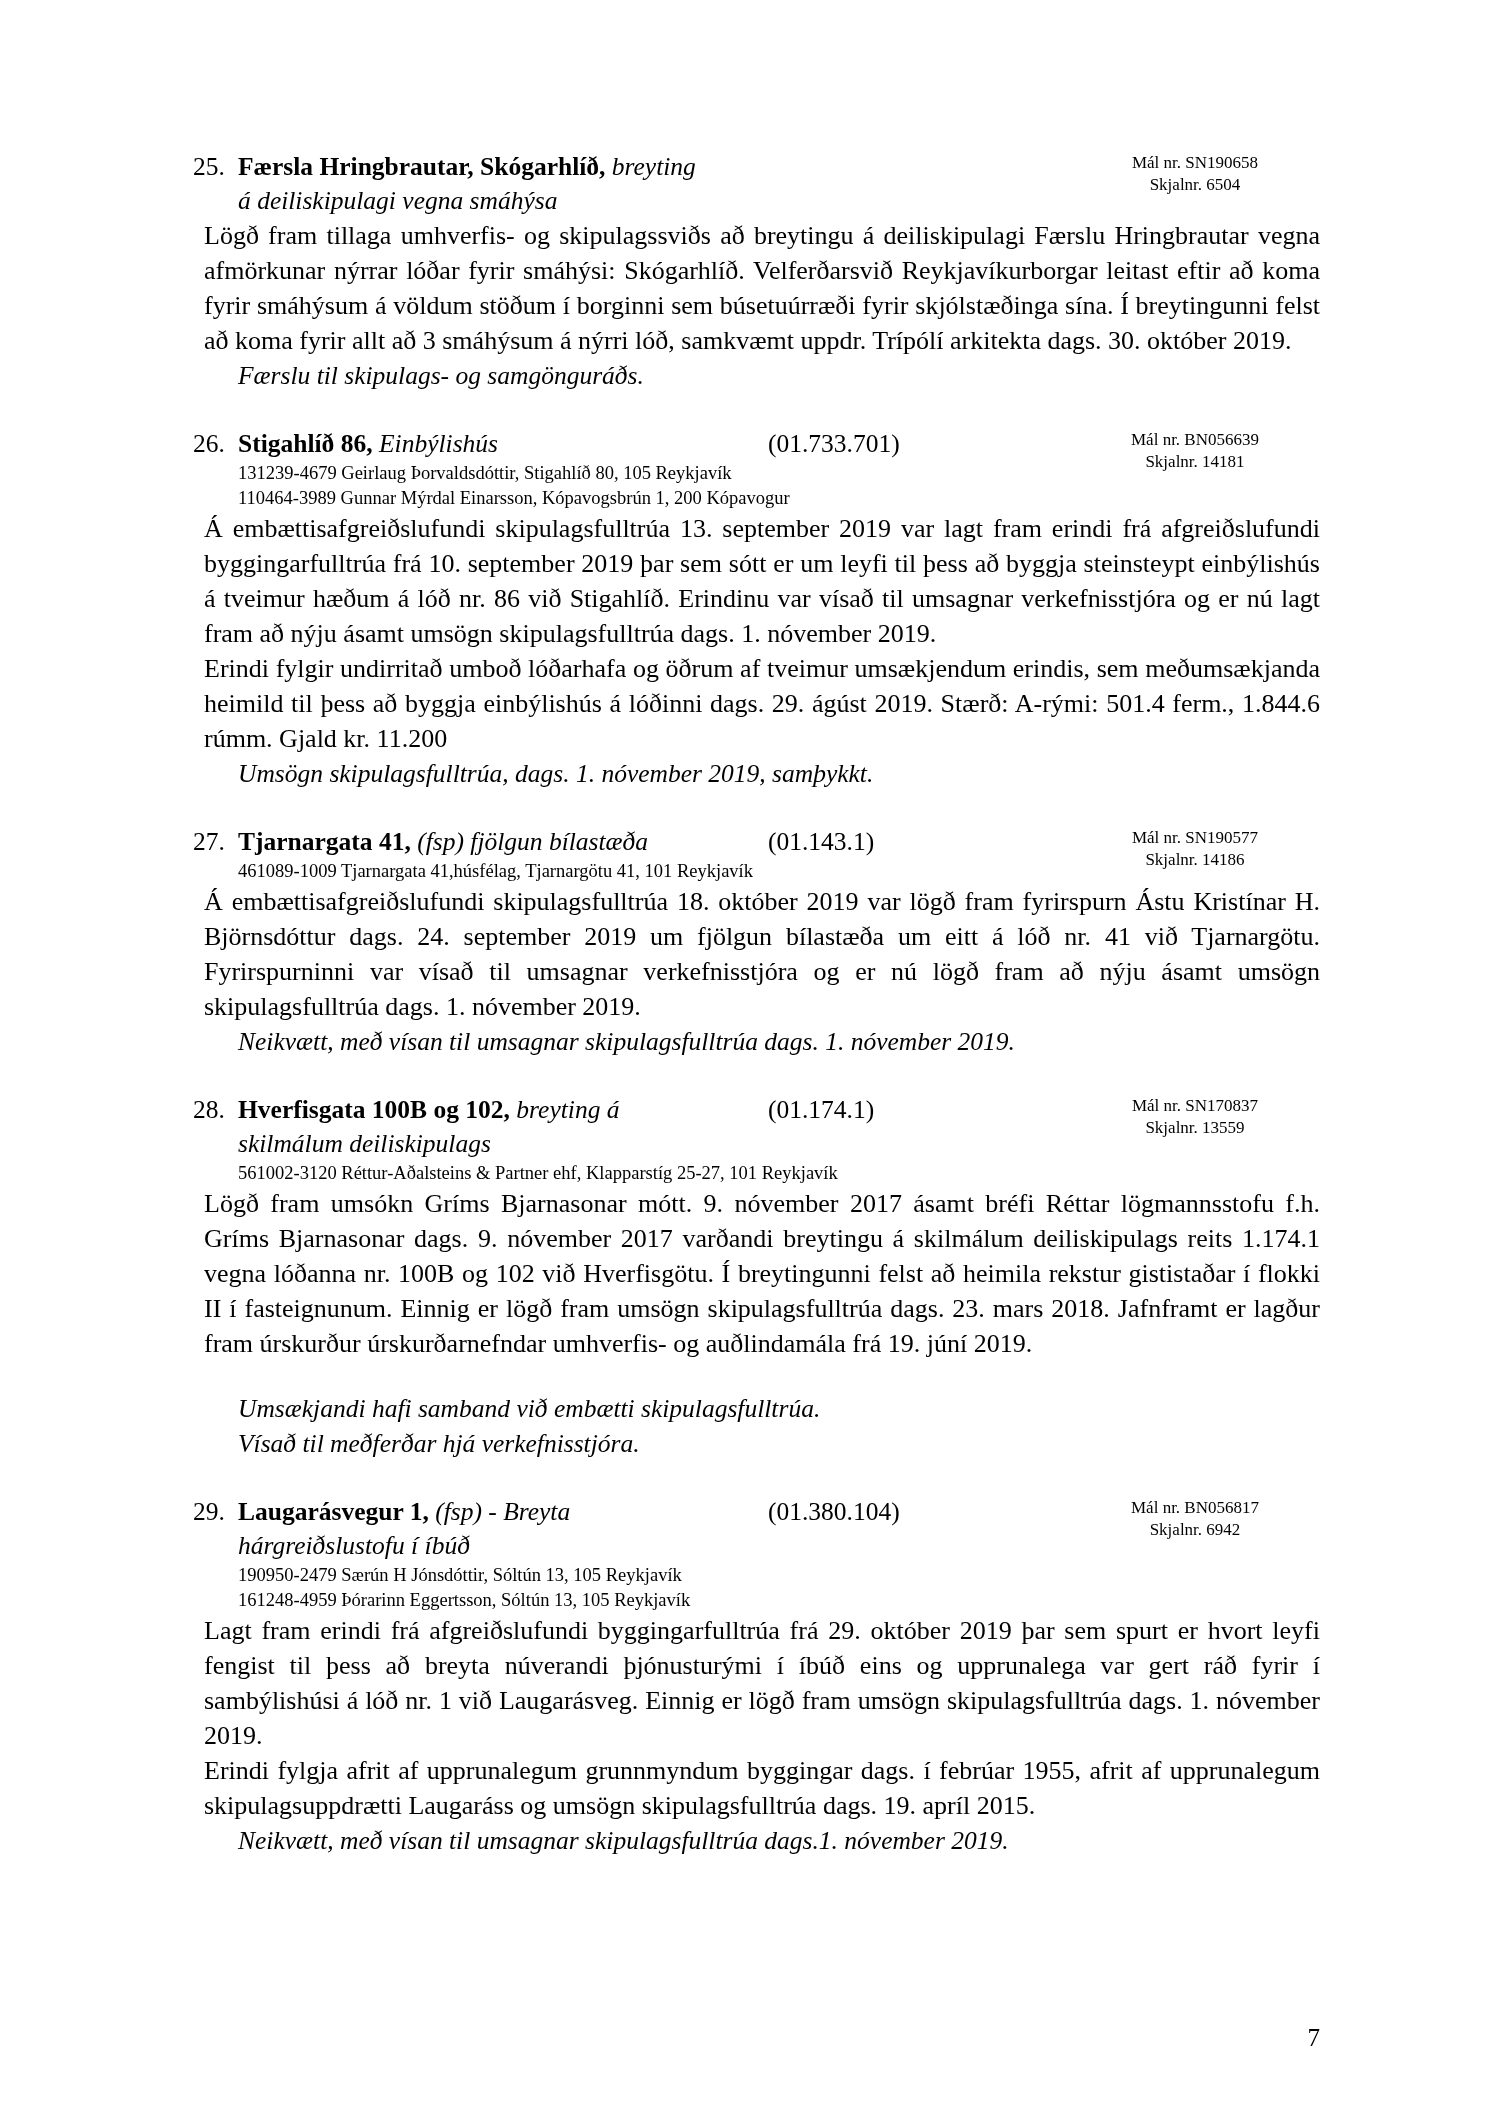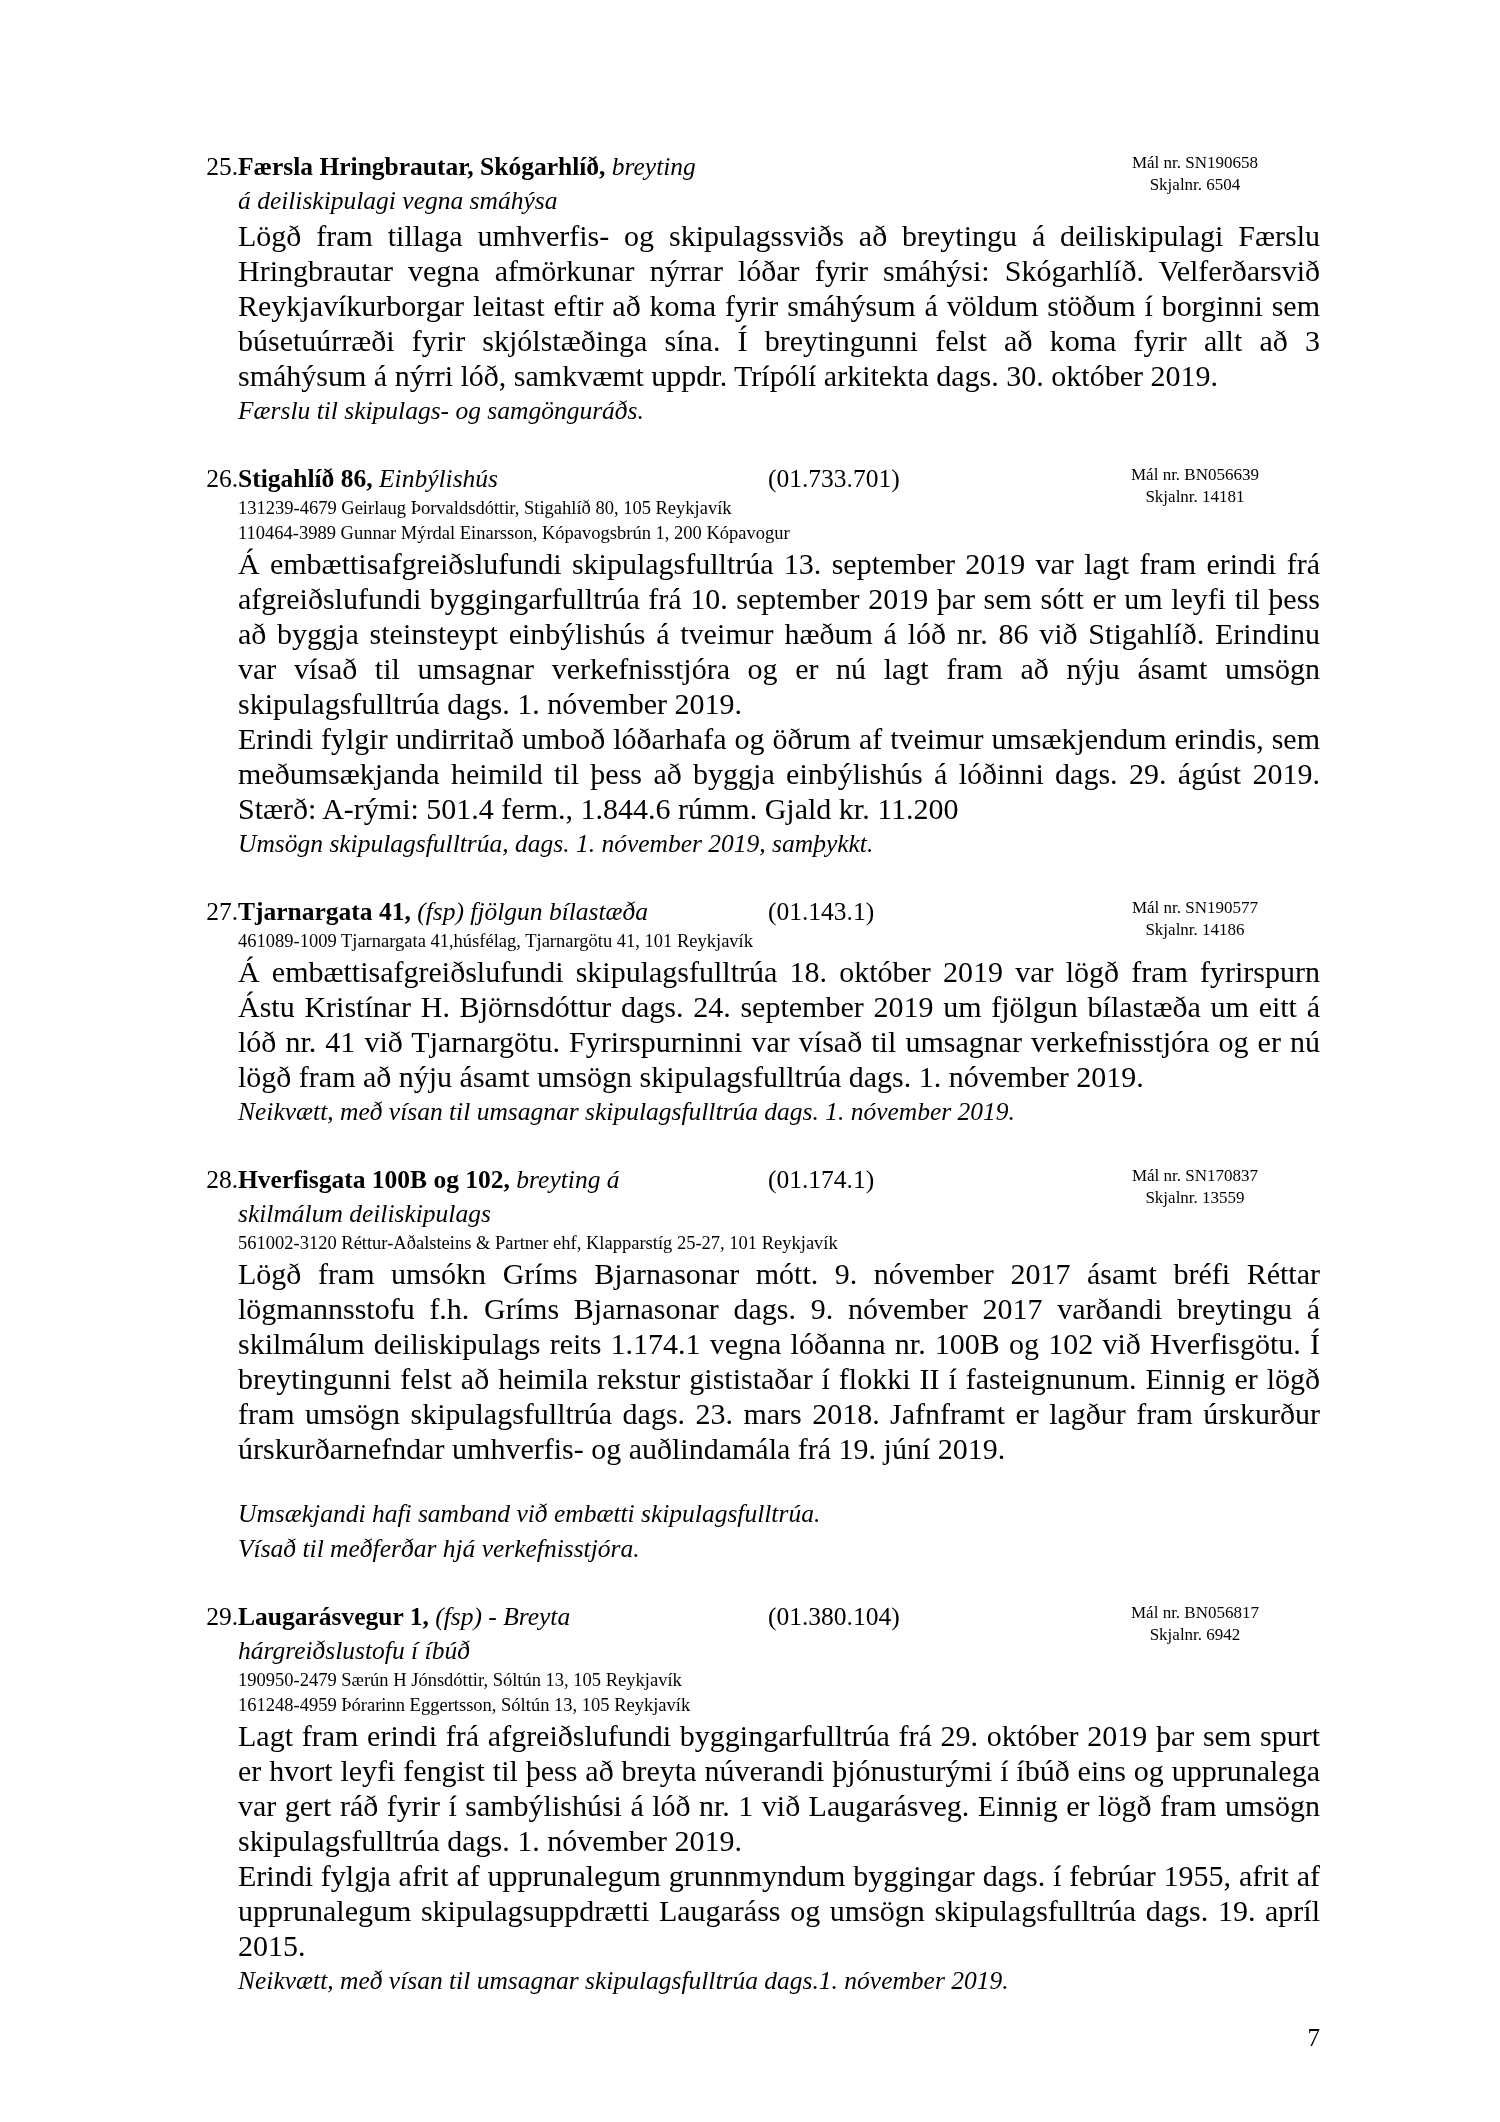--- a/index.html
+++ b/index.html
@@ -27,21 +27,21 @@
   }
   .item-head {
     position: relative;
     display: block;
   }
   .num {
     position: absolute;
     left: 0;
     top: 0;
     width: 58px;
-    text-align: right;
+    text-align: center;
     font-size: 25.5px;
     line-height: 34px;
   }
   .head-body {
     margin-left: 58px;
     margin-right: 260px;
     font-size: 25.5px;
     line-height: 34px;
   }
   .title-line {
@@ -75,23 +75,23 @@
   .meta div {
     white-space: nowrap;
   }
   .parties {
     margin-left: 58px;
     margin-right: 0;
     font-size: 18.5px;
     line-height: 25px;
   }
   .body-text {
-    margin-left: 58px;
+    margin-left: 24px;
     margin-right: 0;
-    font-size: 30px;
+    font-size: 26px;
     line-height: 35px;
     text-align: justify;
     text-justify: inter-word;
   }
   .body-text p {
     margin: 0;
   }
   .concl {
     margin-left: 58px;
     font-size: 25.5px;

